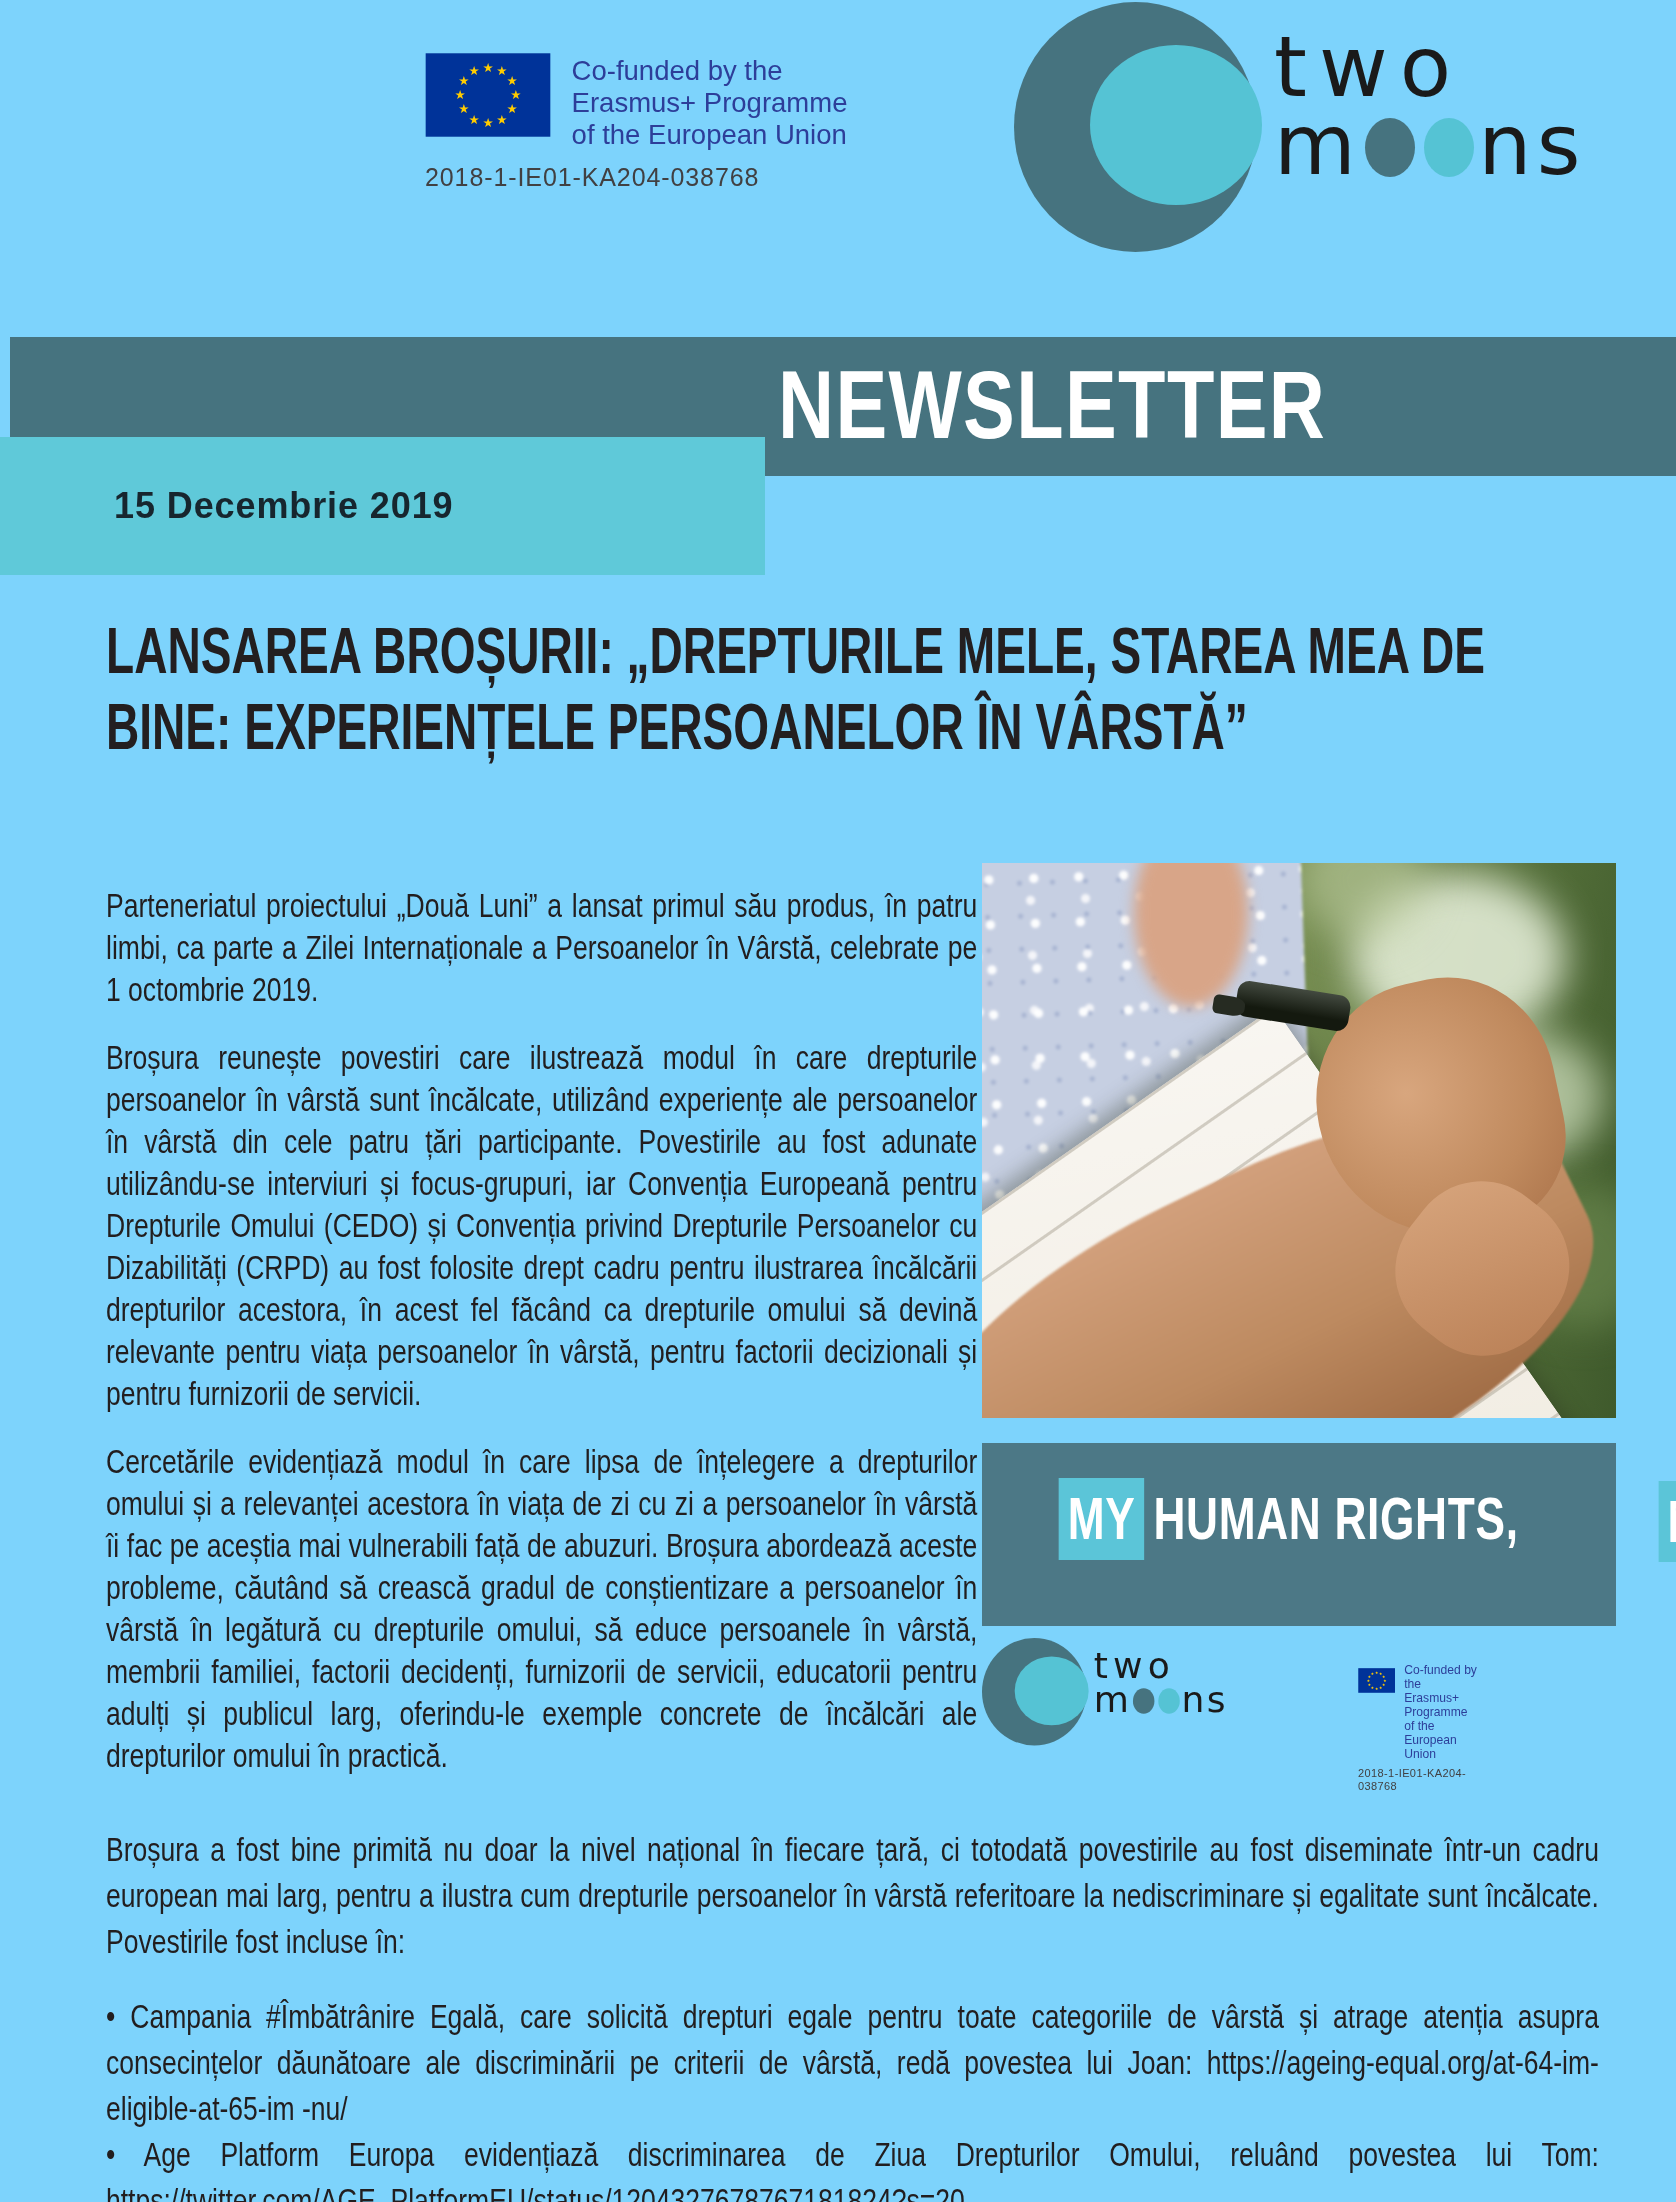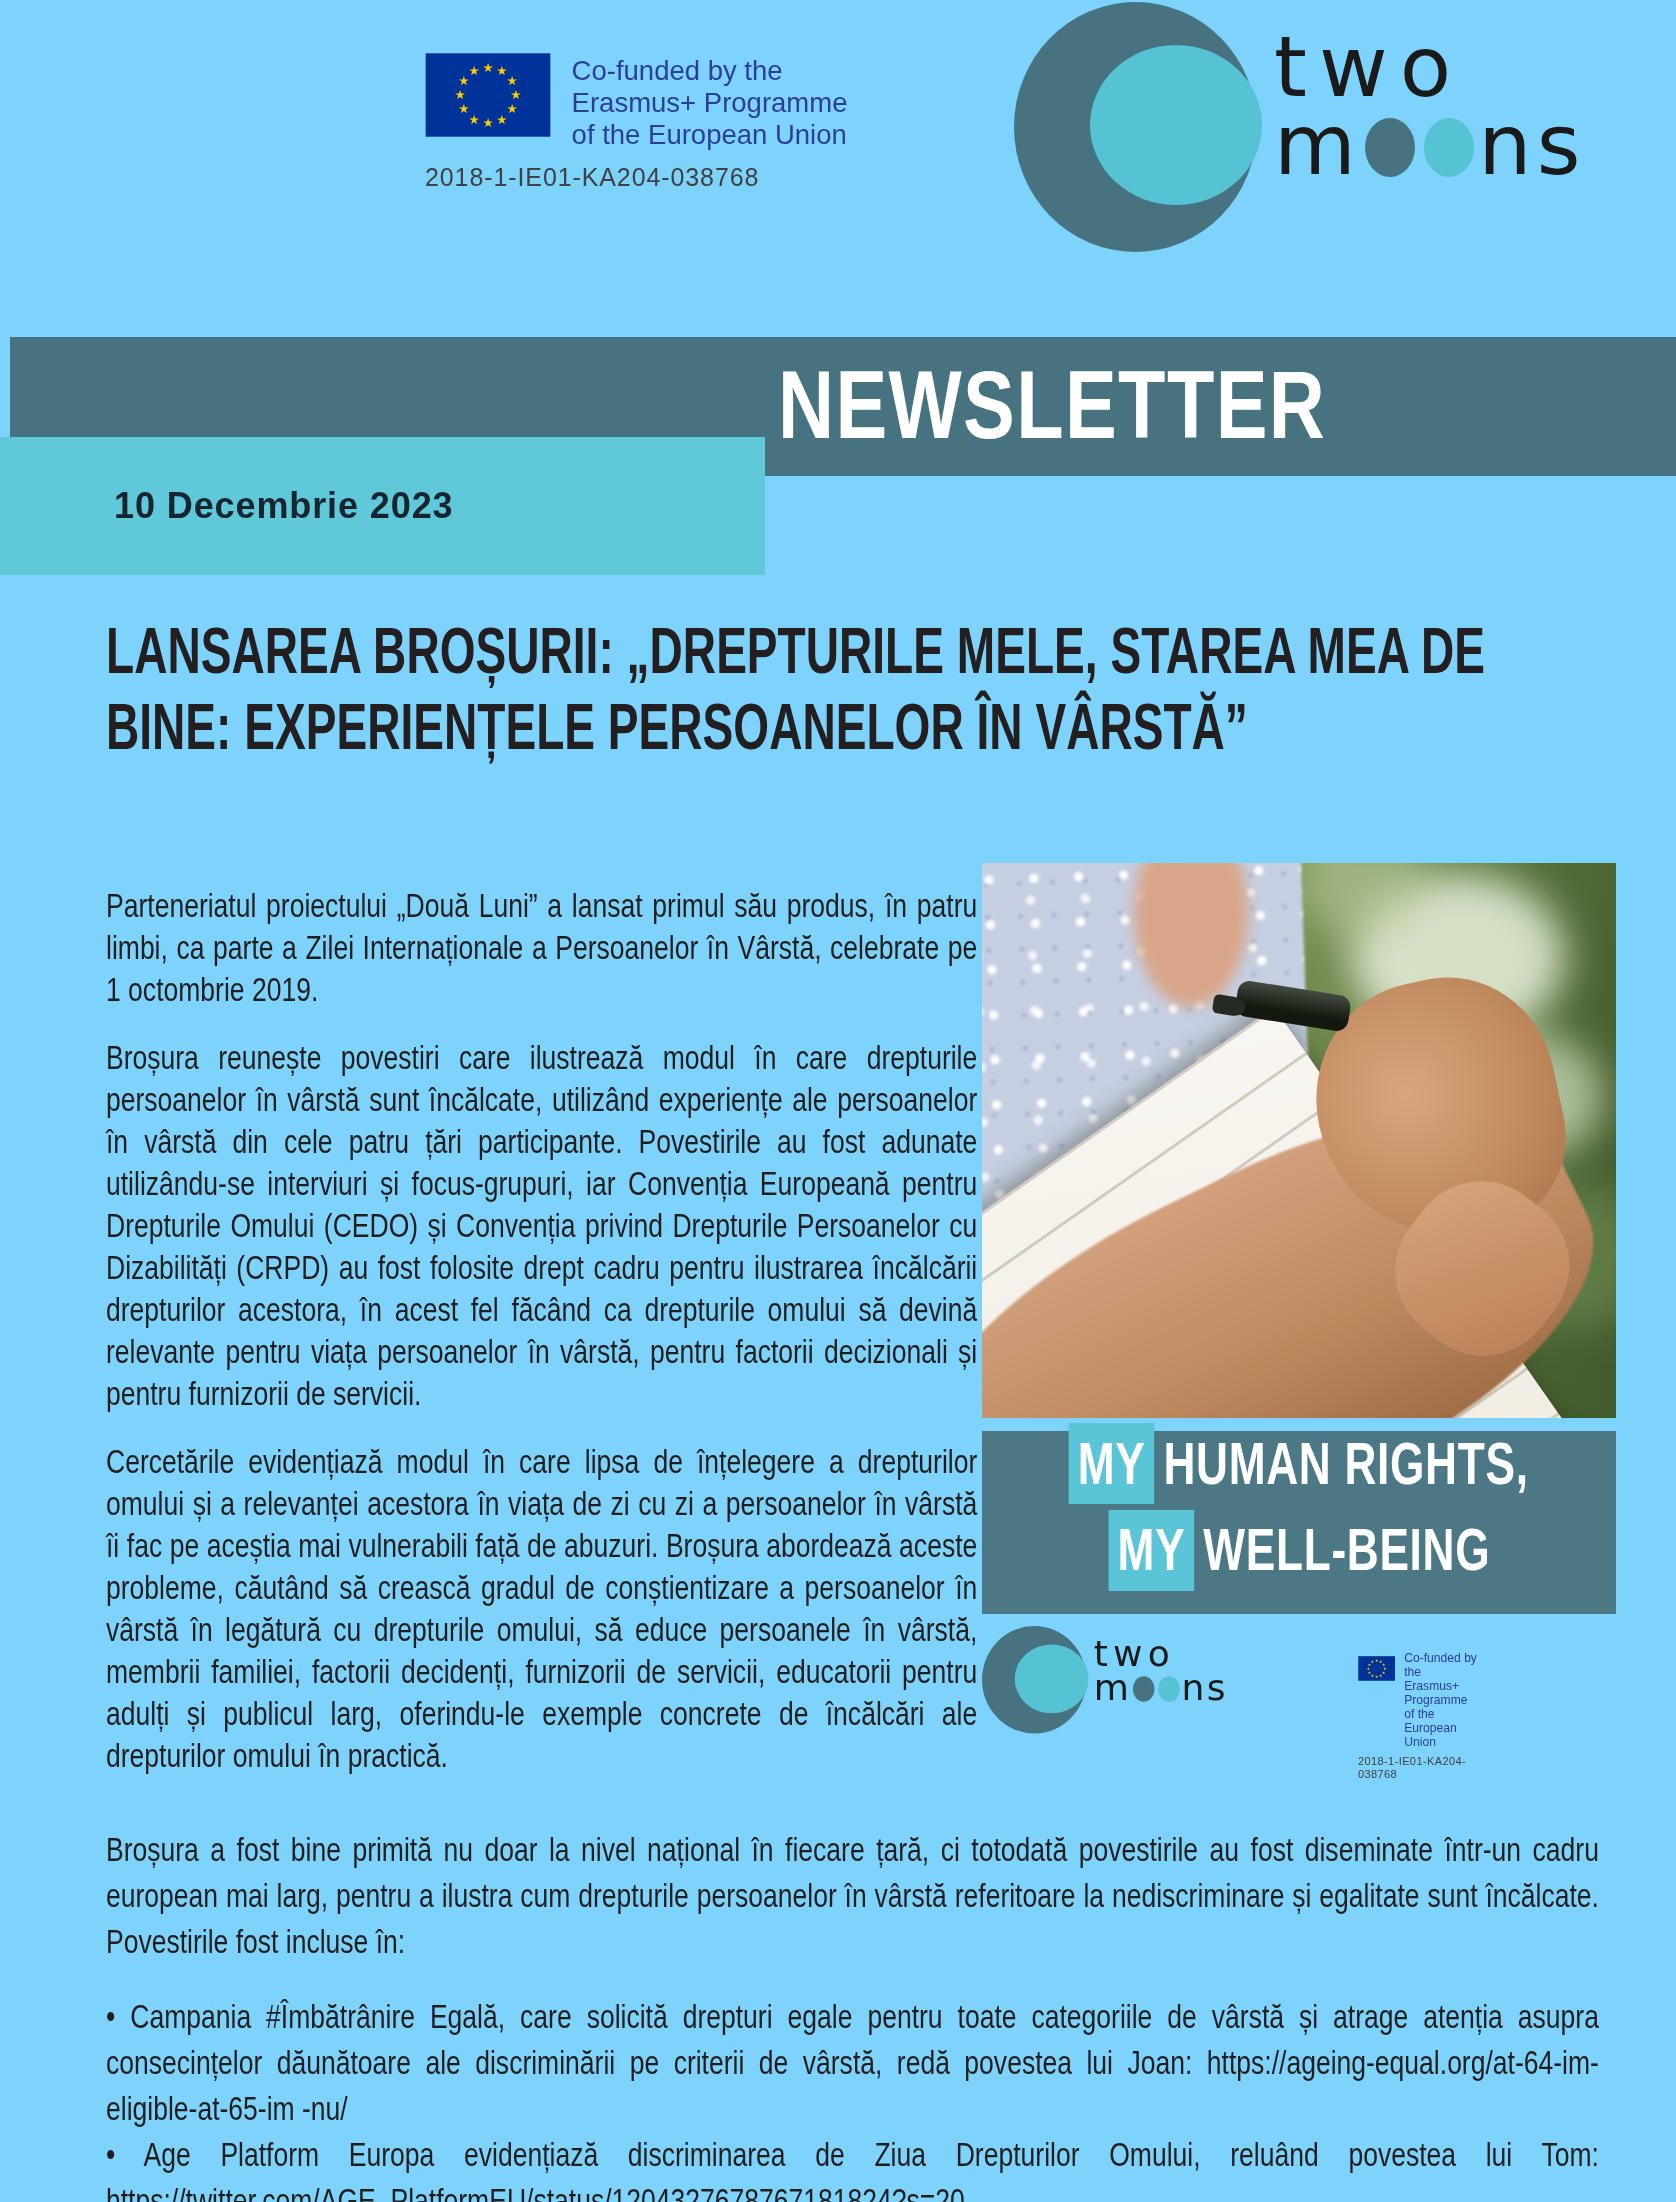--- a/index.html
+++ b/index.html
@@ -73,22 +73,22 @@
   .ph-hand{left:53%;top:21%;width:38%;height:46%;transform:rotate(-12deg);
            background:radial-gradient(ellipse at 38% 42%,#d8a67e 0%,#c08a5e 60%,#a87048 100%);
            border-radius:52% 48% 40% 58%;}
   .ph-fingers{left:66%;top:58%;width:26%;height:30%;transform:rotate(38deg);
               background:linear-gradient(120deg,#d8a67e,#b97f55);border-radius:44%;}
   .ph-pen{left:40%;top:22.5%;width:18%;height:6.5%;transform:rotate(9deg);
           background:linear-gradient(180deg,#434a40,#14190f 70%);border-radius:12px;}
   .ph-pen-clip{left:36.5%;top:24%;width:5%;height:3.4%;background:#262b22;
                border-radius:5.2px 40% 40% 5.2px;transform:rotate(9deg);}
 
-  .mhr-banner{margin-top:13px;width:634px;height:183px;background:#4c7886;
-              display:flex;flex-direction:column;justify-content:center;align-items:center;
+  .mhr-banner{margin-top:25px;width:634px;height:183px;background:#4c7886;
+              display:flex;flex-direction:row;align-items:center;
               padding-bottom:31px;box-sizing:border-box;}
   .mhr-line{display:flex;align-items:center;gap:12px;transform:scaleX(0.75);
             font-weight:700;font-size:59px;color:#ffffff;white-space:nowrap;letter-spacing:0.9px;}
   .mhr-line + .mhr-line{margin-top:5.2px;}
   .my-chip{background:#5bc5d8;padding:6.9px 12px;display:inline-block;}
 
   .logos-row{position:relative;width:634px;height:155px;margin-top:12px;}
   .tm-logo-small-wrap{position:absolute;left:0px;top:0px;transform:scale(0.43);transform-origin:top left;}
   .eu-badge-small-wrap{position:absolute;left:376px;top:24px;transform:scale(0.44);transform-origin:top left;}
 
@@ -148,21 +148,21 @@
         <span class="tm-dot tm-dot-light"></span>
         <span>ns</span>
       </div>
     </div>
   </div>
 
   <div class="news-band">
     <div class="news-title">NEWSLETTER</div>
   </div>
   <div class="date-box">
-    <div class="date-text">10 Decembrie 2023</div>
+    <div class="date-text">15 Decembrie 2019</div>
   </div>
 
   <div class="headline">LANSAREA BROȘURII: „DREPTURILE MELE, STAREA MEA DE BINE: EXPERIENȚELE PERSOANELOR ÎN VÂRSTĂ”</div>
 
   <div class="col-left">
     <p>Parteneriatul proiectului „Două Luni” a lansat primul său produs, în patru limbi, ca parte a Zilei Internaționale a Persoanelor în Vârstă, celebrate pe 1 octombrie 2019.</p>
     <p>Broșura reunește povestiri care ilustrează modul în care drepturile persoanelor în vârstă sunt încălcate, utilizând experiențe ale persoanelor în vârstă din cele patru țări participante. Povestirile au fost adunate utilizându-se interviuri și focus-grupuri, iar Convenția Europeană pentru Drepturile Omului (CEDO) și Convenția privind Drepturile Persoanelor cu Dizabilități (CRPD) au fost folosite drept cadru pentru ilustrarea încălcării drepturilor acestora, în acest fel făcând ca drepturile omului să devină relevante pentru viața persoanelor în vârstă, pentru factorii decizionali și pentru furnizorii de servicii.</p>
     <p>Cercetările evidențiază modul în care lipsa de înțelegere a drepturilor omului și a relevanței acestora în viața de zi cu zi a persoanelor în vârstă îi fac pe aceștia mai vulnerabili față de abuzuri. Broșura abordează aceste probleme, căutând să crească gradul de conștientizare a persoanelor în vârstă în legătură cu drepturile omului, să educe persoanele în vârstă, membrii familiei, factorii decidenți, furnizorii de servicii, educatorii pentru adulți și publicul larg, oferindu-le exemple concrete de încălcări ale drepturilor omului în practică.</p>
   </div>
 

